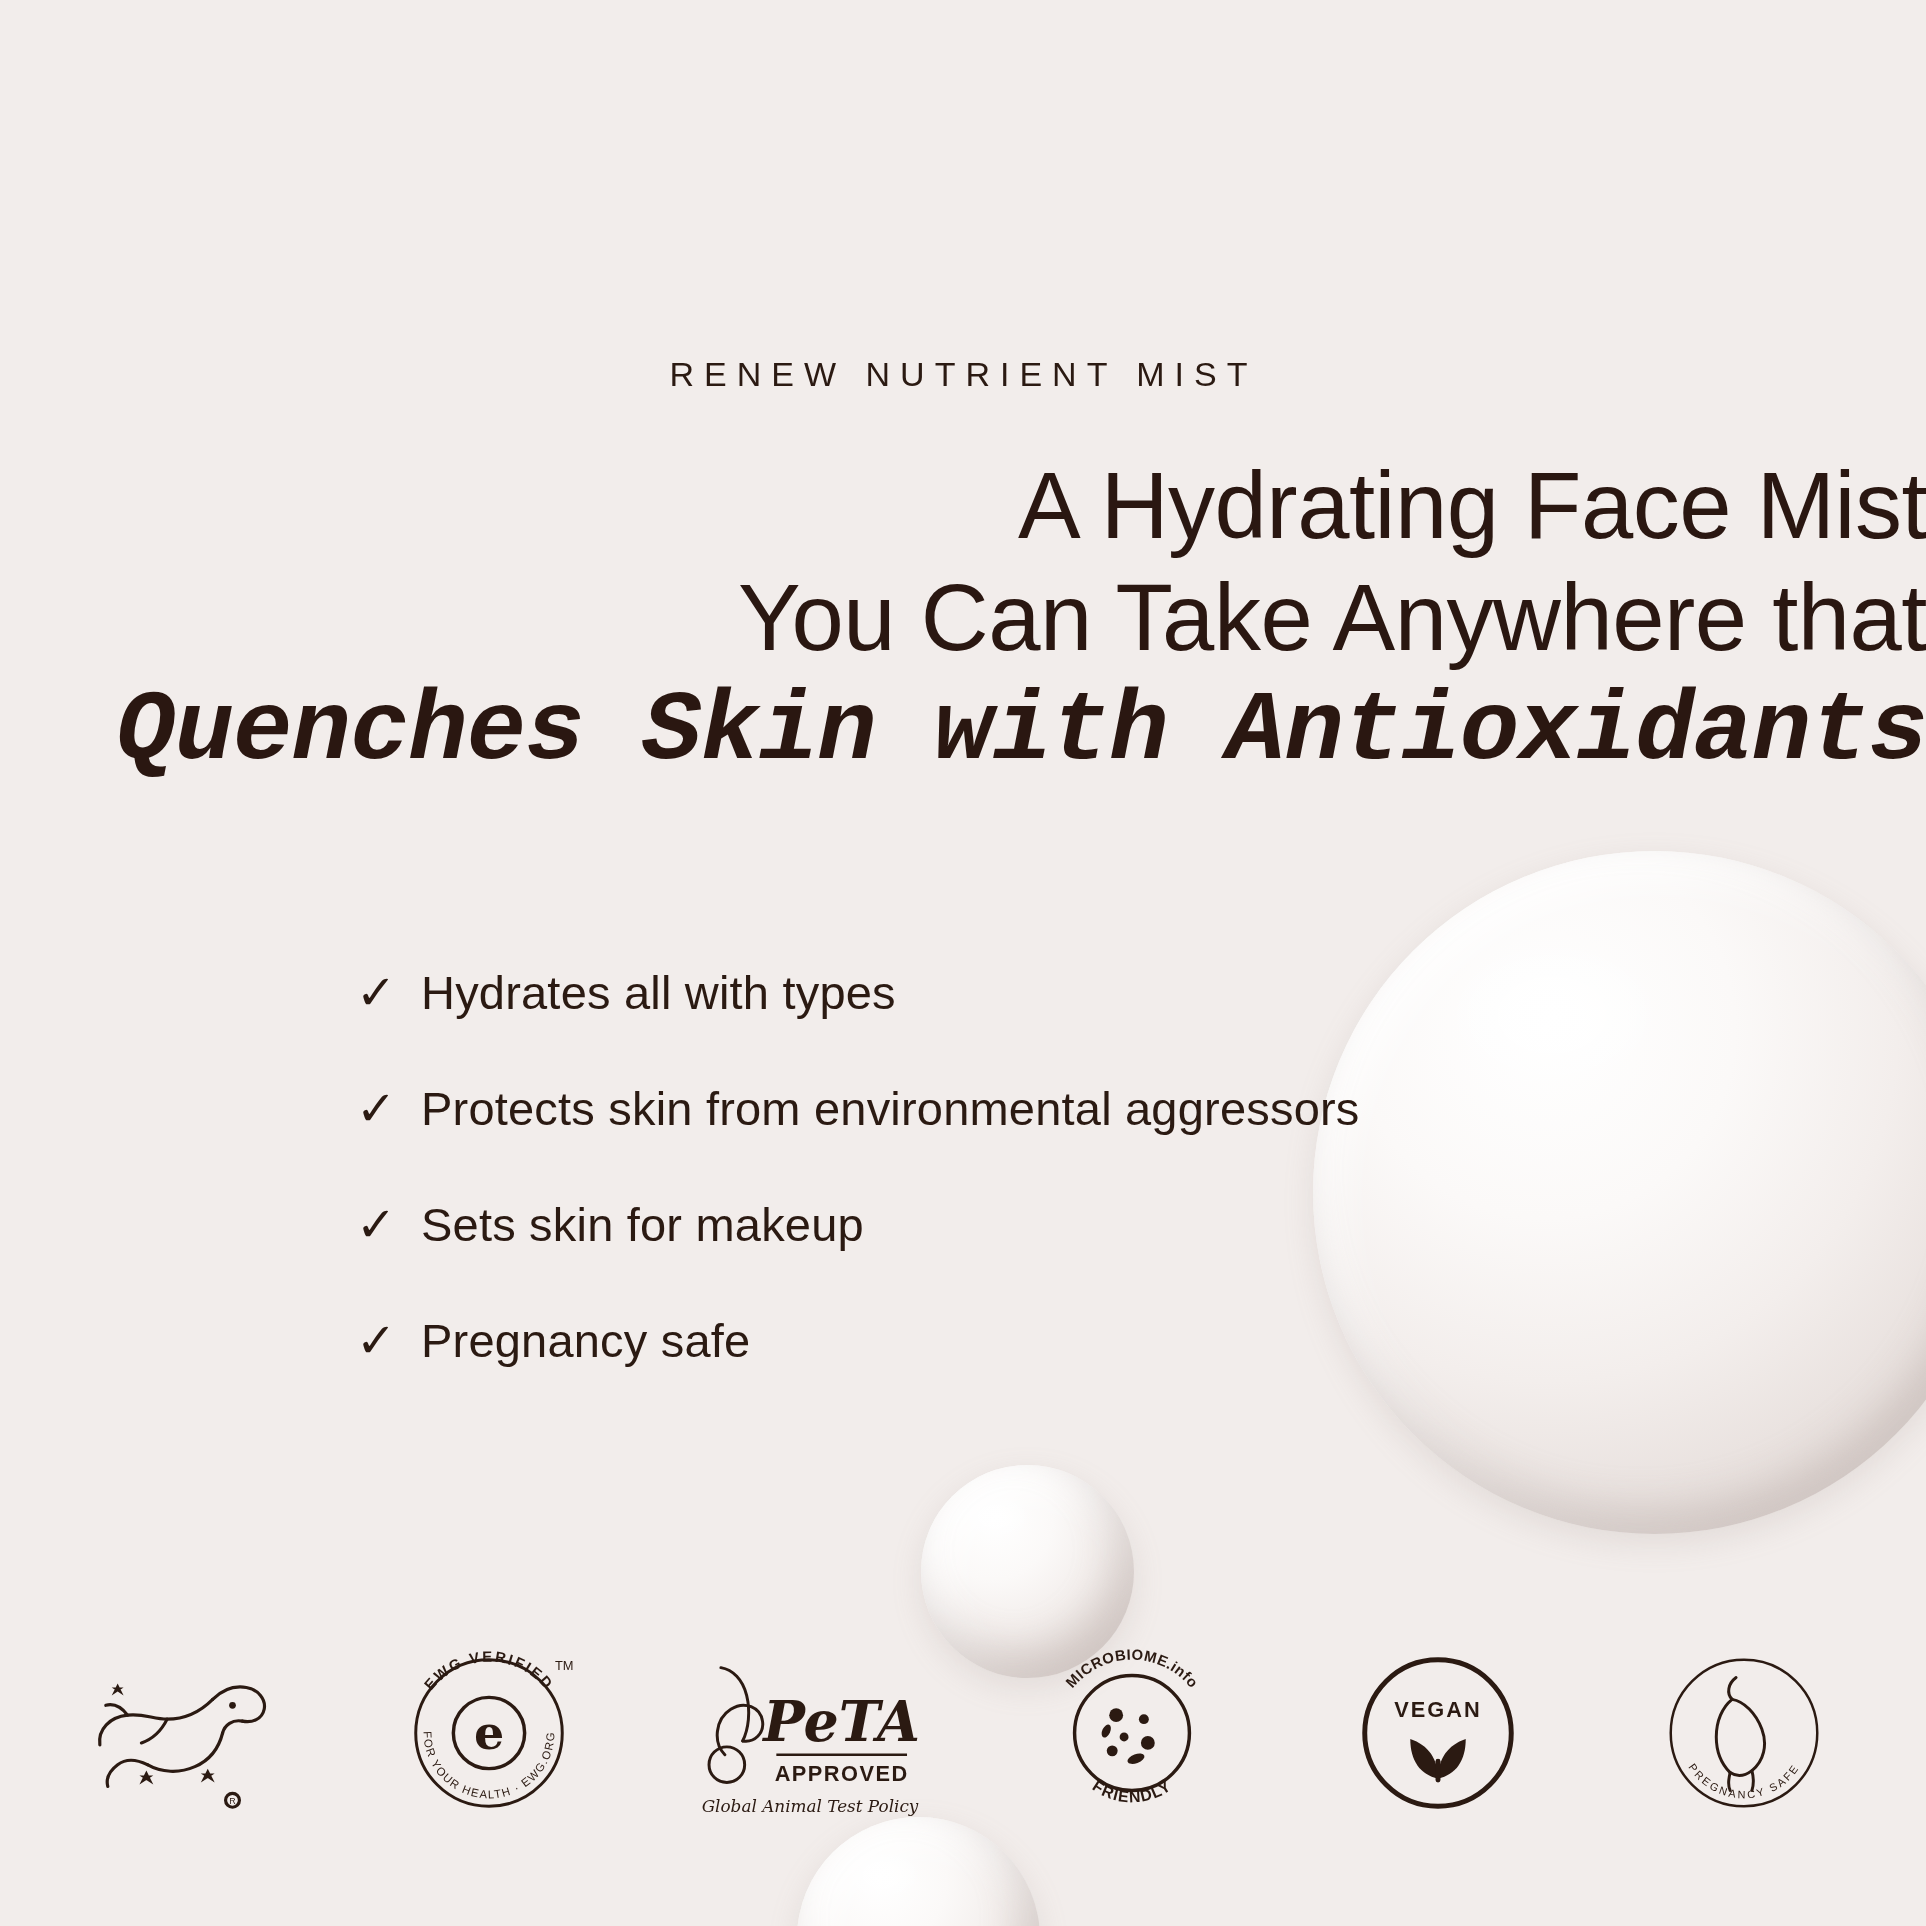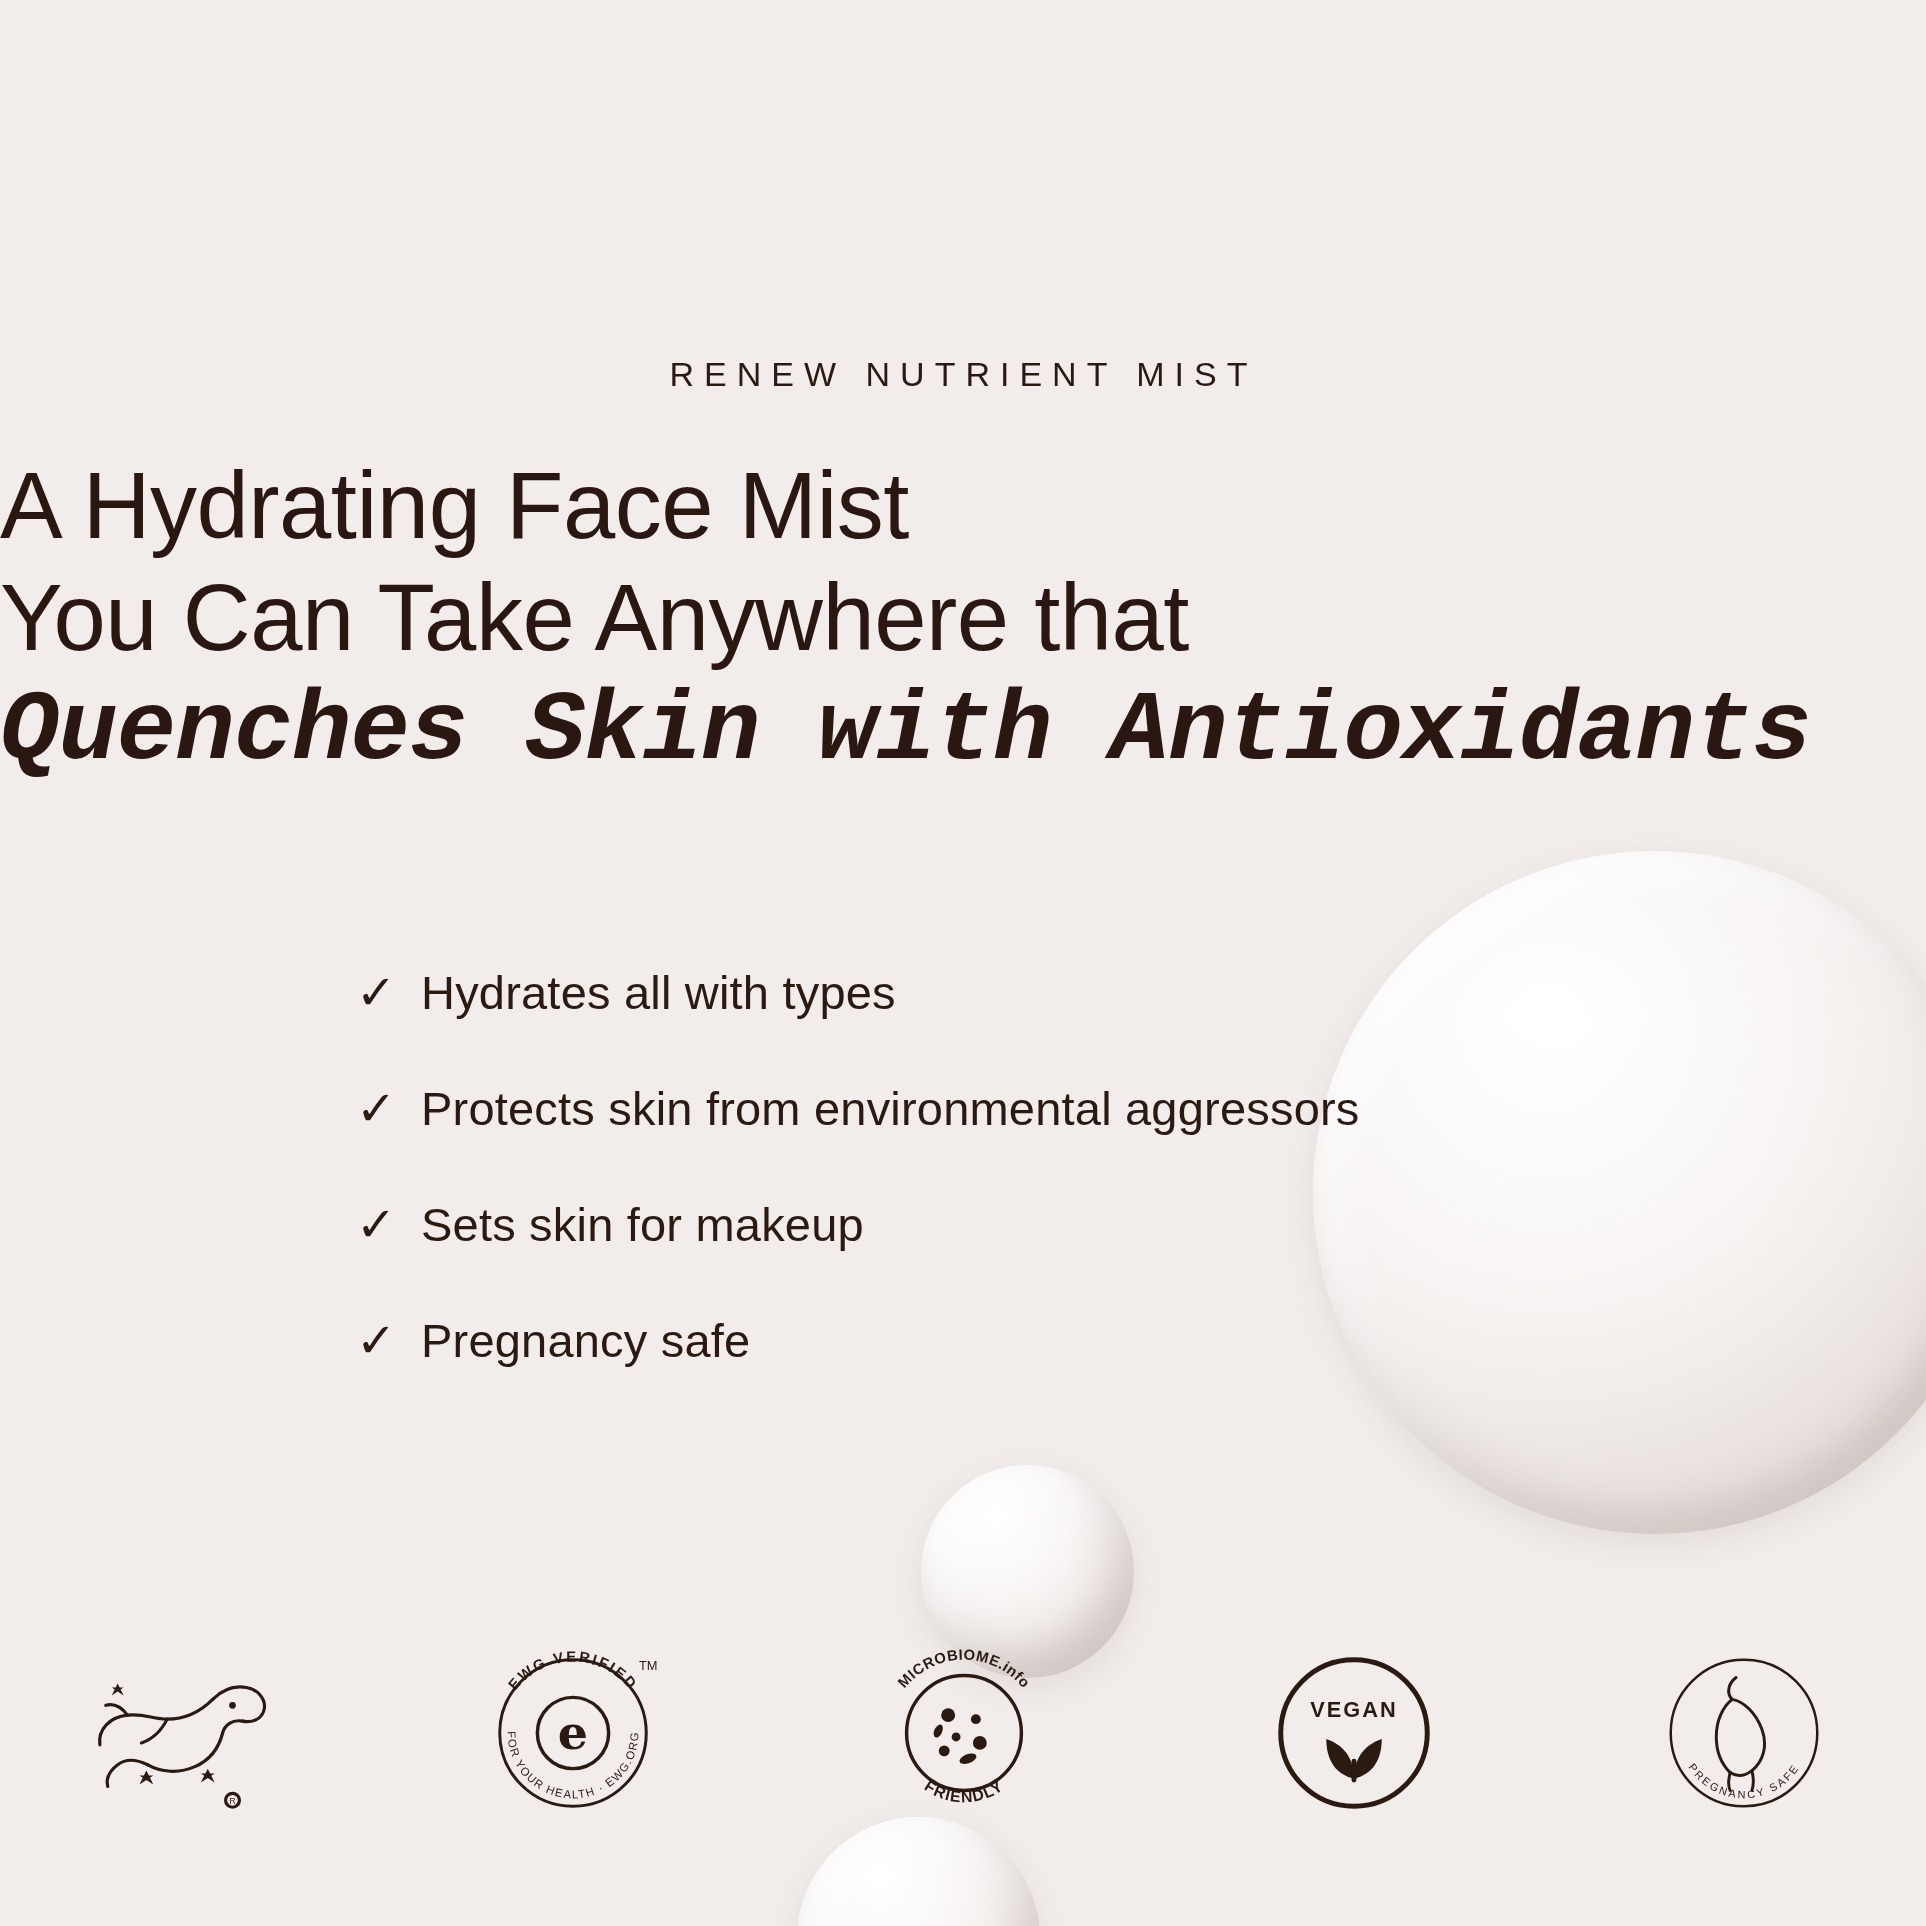--- a/index.html
+++ b/index.html
@@ -77,21 +77,21 @@
     font-weight: 400;
     color: #2b1a12;
     margin-top: 28px;
   }
 
   .headline {
     position: absolute;
     top: 450px;
     left: 0;
     width: 100%;
-    text-align: left;
+    text-align: right;
     font-family: "Liberation Sans", sans-serif;
     font-size: 94px;
     line-height: 1.19;
     font-weight: 400;
     color: #2a1711;
     letter-spacing: -0.5px;
   }
   .headline .line {
     display: block;
     white-space: nowrap;
@@ -224,20 +224,33 @@
         </text>
         <text font-family="'Liberation Sans',sans-serif" font-size="11.5" letter-spacing="1.4" fill="#2b1a12">
           <textPath href="#ewgBottom" startOffset="50%" text-anchor="middle">FOR YOUR HEALTH · EWG.ORG</textPath>
         </text>
         <text x="100" y="116" font-family="'DejaVu Serif','Liberation Serif',serif" font-size="48" font-weight="bold" fill="#2b1a12" text-anchor="middle">e</text>
         <text x="176" y="36" font-family="'Liberation Sans',sans-serif" font-size="13" fill="#2b1a12" text-anchor="middle">TM</text>
       </svg>
     </div>
 
 
+    <div class="badge" style="width:238px">
+      <svg viewBox="0 0 240 200" width="238" height="198" aria-hidden="true">
+        <g fill="none" stroke="#2b1a12" stroke-width="3" stroke-linecap="round">
+          <path d="M34 122 C22 110 24 86 40 76 C54 67 70 74 72 88 C74 100 64 110 52 108"></path>
+          <path d="M52 108 C58 96 60 78 56 62 C52 46 42 36 30 34"></path>
+          <path d="M36 150 C26 150 18 142 18 132 C18 122 26 114 36 114 C46 114 54 122 54 132 C54 142 46 150 36 150 Z"></path>
+        </g>
+        <text x="152" y="108" font-family="'DejaVu Serif','Liberation Serif',serif" font-style="italic" font-weight="bold" font-size="56" fill="#2b1a12" text-anchor="middle">PeTA</text>
+        <line x1="86" y1="122" x2="218" y2="122" stroke="#2b1a12" stroke-width="2.5"></line>
+        <text x="152" y="148" font-family="'Liberation Sans',sans-serif" font-size="22" font-weight="bold" letter-spacing="1.5" fill="#2b1a12" text-anchor="middle">APPROVED</text>
+        <text x="120" y="180" font-family="'DejaVu Serif','Liberation Serif',serif" font-style="italic" font-size="17" fill="#2b1a12" text-anchor="middle">Global Animal Test Policy</text>
+      </svg>
+    </div>
 
     <div class="badge">
       <svg viewBox="0 0 200 200" width="198" height="198" aria-hidden="true">
         <defs>
           <path id="mbTop" d="M24 102 a76 76 0 0 1 152 0"></path>
           <path id="mbBottom" d="M32 102 a68 68 0 0 0 136 0"></path>
         </defs>
         <circle cx="100" cy="100" r="58" fill="none" stroke="#2b1a12" stroke-width="3.5"></circle>
         <g fill="#2b1a12">
           <circle cx="84" cy="82" r="7"></circle>

